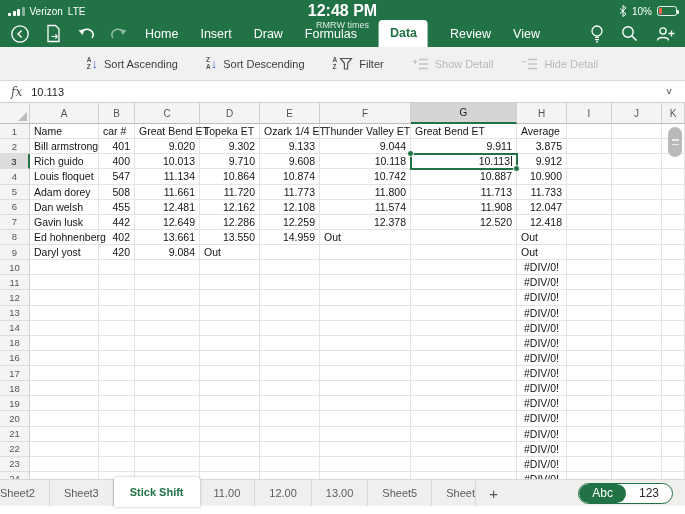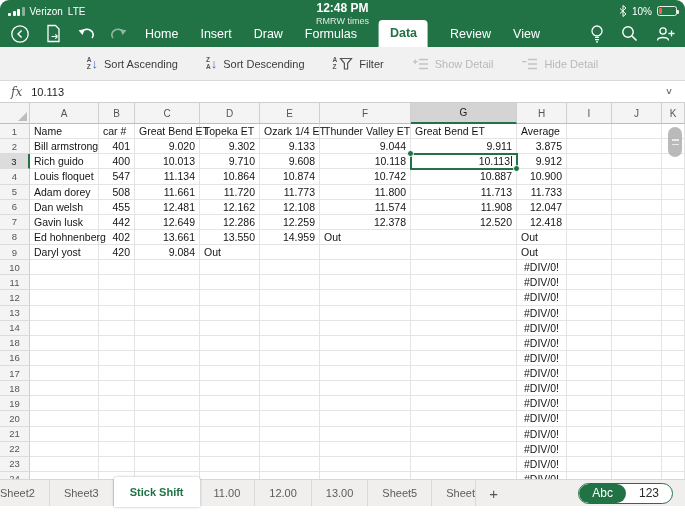--- a/index.html
+++ b/index.html
@@ -1,29 +1,29 @@
 <!DOCTYPE html>
 <html><head>
 <meta charset="utf-8">
 <style>
   * { box-sizing: border-box; margin: 0; padding: 0; }
   html,body { width:685px; height:514px; overflow:hidden; }
   body { font-family:"Liberation Sans", sans-serif; background:#fff; }
-  .app { position:relative; width:685px; height:514px; background:#fff; overflow:hidden;border-radius:9px; }
+  .app { position:relative; width:685px; height:514px; background:#fff; overflow:hidden; }
 
   
   .green-header { position:absolute; top:0; left:0; right:0; height:47px; background:#217346; color:#fff; }
   .status-row { position:relative; height:20px; display:flex; justify-content:space-between; align-items:center; padding:2px 8px 0 8px; font-size:10px; }
   .status-left, .status-right { display:flex; align-items:center; gap:5px; }
   .signal { display:flex; align-items:flex-end; gap:1.5px; height:9px; }
   .signal i { width:3px; background:#fff; border-radius:1px; display:block; }
   .signal i:nth-child(1){height:3px} .signal i:nth-child(2){height:5px}
   .signal i:nth-child(3){height:7px} .signal i:nth-child(4){height:9px; background:rgba(255,255,255,.45)}
   .center-title { position:absolute; left:50%; top:2px; transform:translateX(-50%); text-align:center; line-height:1.15; }
-  .center-title .time { font-weight:bold; font-size:12px; }
+  .center-title .time { font-weight:bold; font-size:16px; }
   .center-title .doc { font-size:9px; color:rgba(255,255,255,.85); }
   .battery { position:relative; width:20px; height:10px; border:1px solid rgba(255,255,255,.9); border-radius:2.5px; }
   .battery:after { content:""; position:absolute; right:-3px; top:2.5px; width:2px; height:4px; background:rgba(255,255,255,.9); border-radius:0 1px 1px 0; }
   .battery .lvl { position:absolute; left:1px; top:1px; bottom:1px; width:2.5px; background:#ff5f52; border-radius:1px; }
 
   .ribbon-row { position:relative; height:27px; display:flex; align-items:center; padding:0 10px; }
   .ribbon-left, .ribbon-right { display:flex; align-items:center; gap:15px; height:100%; }
   .ribbon-right { margin-left:auto; gap:17px; }
   .ribbon-tabs { position:absolute; left:50%; transform:translateX(-50%); height:100%; display:flex; align-items:center; gap:22px; font-size:12.5px; }
   .rtab { color:#fff; cursor:default; }

